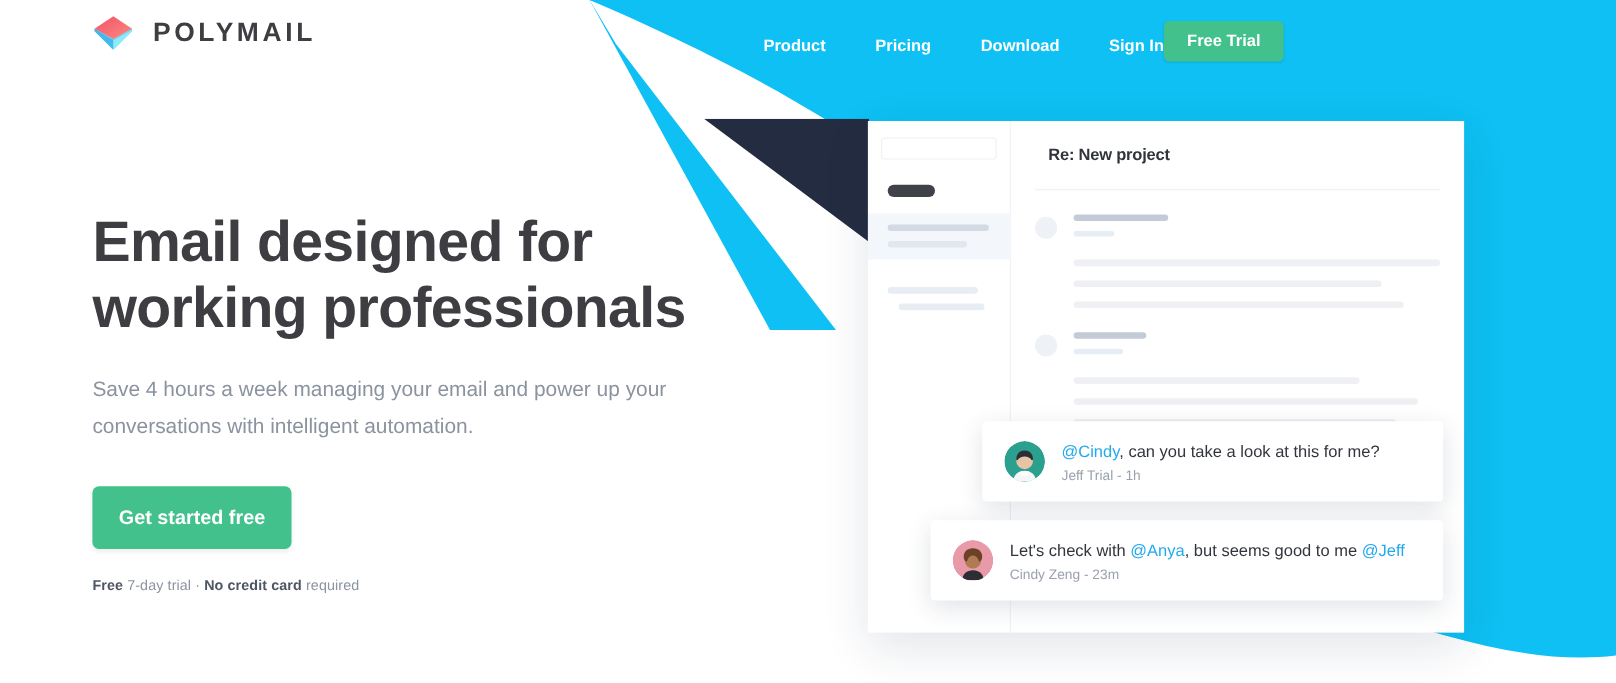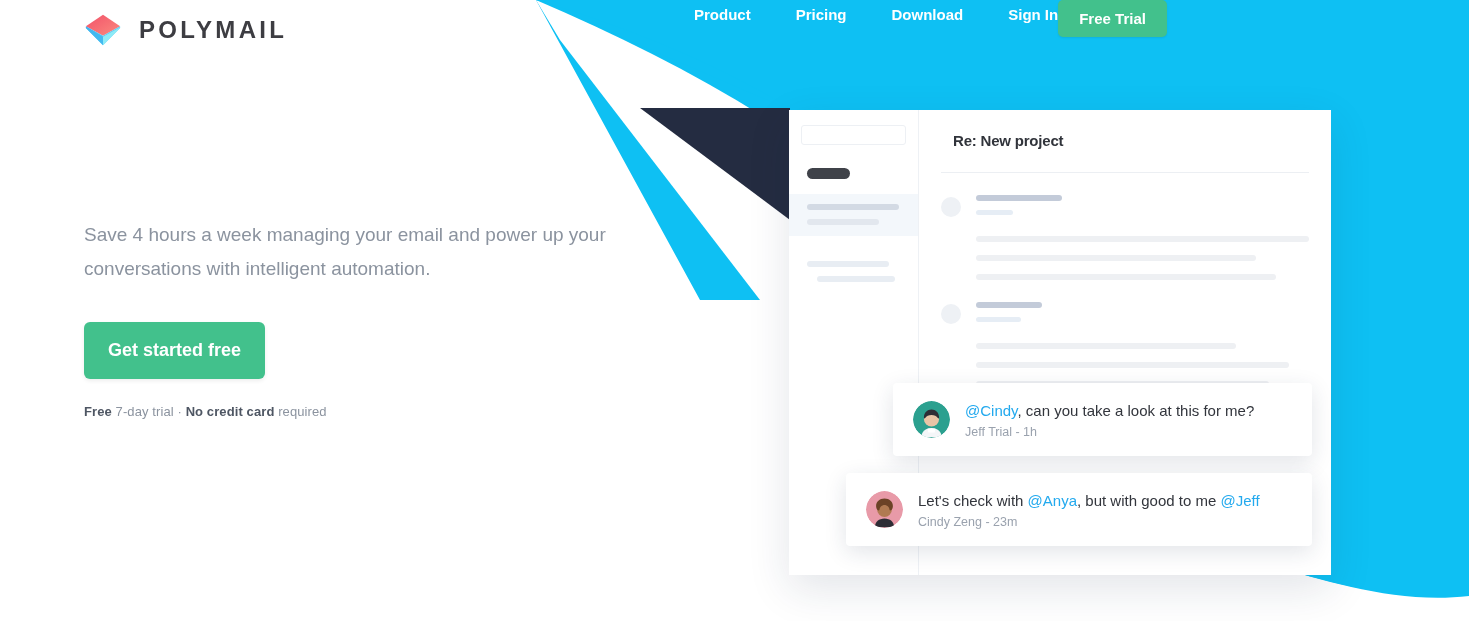--- a/index.html
+++ b/index.html
@@ -69,21 +69,21 @@
     color: #3d3d42;
     line-height: 1;
   }
 
   .nav {
     position: absolute;
     left: 694px;
     top: 0;
     height: 56px;
     display: flex;
-    align-items: flex-start;
+    align-items: flex-end;
     gap: 0px;
   }
   .nav-link {
     color: #ffffff;
     font-size: 15px;
     font-weight: bold;
     text-decoration: none;
     padding: 6px 0;
     margin-right: 45px;
     white-space: nowrap;
@@ -315,20 +315,24 @@
     <nav class="nav">
       <a class="nav-link" href="#">Product</a>
       <a class="nav-link" href="#">Pricing</a>
       <a class="nav-link" href="#">Download</a>
       <a class="nav-link" href="#">Sign In</a>
       <button class="free-trial-btn">Free Trial</button>
     </nav>
   </div>
 
   <div class="hero">
+    <h1 class="hero-title">
+      <span>Email designed for</span><br>
+      <span>working professionals</span>
+    </h1>
     <p class="hero-sub">Save 4 hours a week managing your email and power up your conversations with intelligent automation.</p>
     <button class="cta-btn">Get started free</button>
     <div class="cta-note">
       <b>Free</b><span> 7-day trial · </span><b>No credit card</b><span> required</span>
     </div>
   </div>
 
   <div class="app-window">
 
     <div class="app-sidebar">
@@ -393,18 +397,18 @@
   <div class="mention-card two">
     <div class="mc-avatar">
       <svg viewBox="0 0 37 37" width="37" height="37">
         <circle cx="18.5" cy="18.5" r="18.5" fill="#e89aa8"></circle>
         <path d="M18.5 27.5c5.6 0 9.5 3.6 9.5 8 0 1-19 1-19 0 0-4.4 3.9-8 9.5-8Z" fill="#2d2d35"></path>
         <circle cx="18.5" cy="18.5" r="7.4" fill="#b07a52"></circle>
         <path d="M18.5 7.5c5 0 8.4 3.2 8.4 7.6 0 2.6-1.3 4.3-2.6 4.3-1 0-0.8-2-1.8-3.3-1.2-1.5-3-2-4-2s-2.8 0.5-4 2c-1 1.3-0.8 3.3-1.8 3.3-1.3 0-2.6-1.7-2.6-4.3 0-4.4 3.4-7.6 8.4-7.6Z" fill="#6b4226"></path>
       </svg>
     </div>
     <div class="mc-text">
-      <div class="mc-line"><span>Let's check with </span><span class="mention">@Anya</span><span>, but with good to me </span><span class="mention">@Jeff</span></div>
+      <div class="mc-line"><span>Let's check with </span><span class="mention">@Anya</span><span>, but seems good to me </span><span class="mention">@Jeff</span></div>
       <div class="mc-meta">Cindy Zeng - 23m</div>
     </div>
   </div>
 
 </div>
 
 </body></html>

